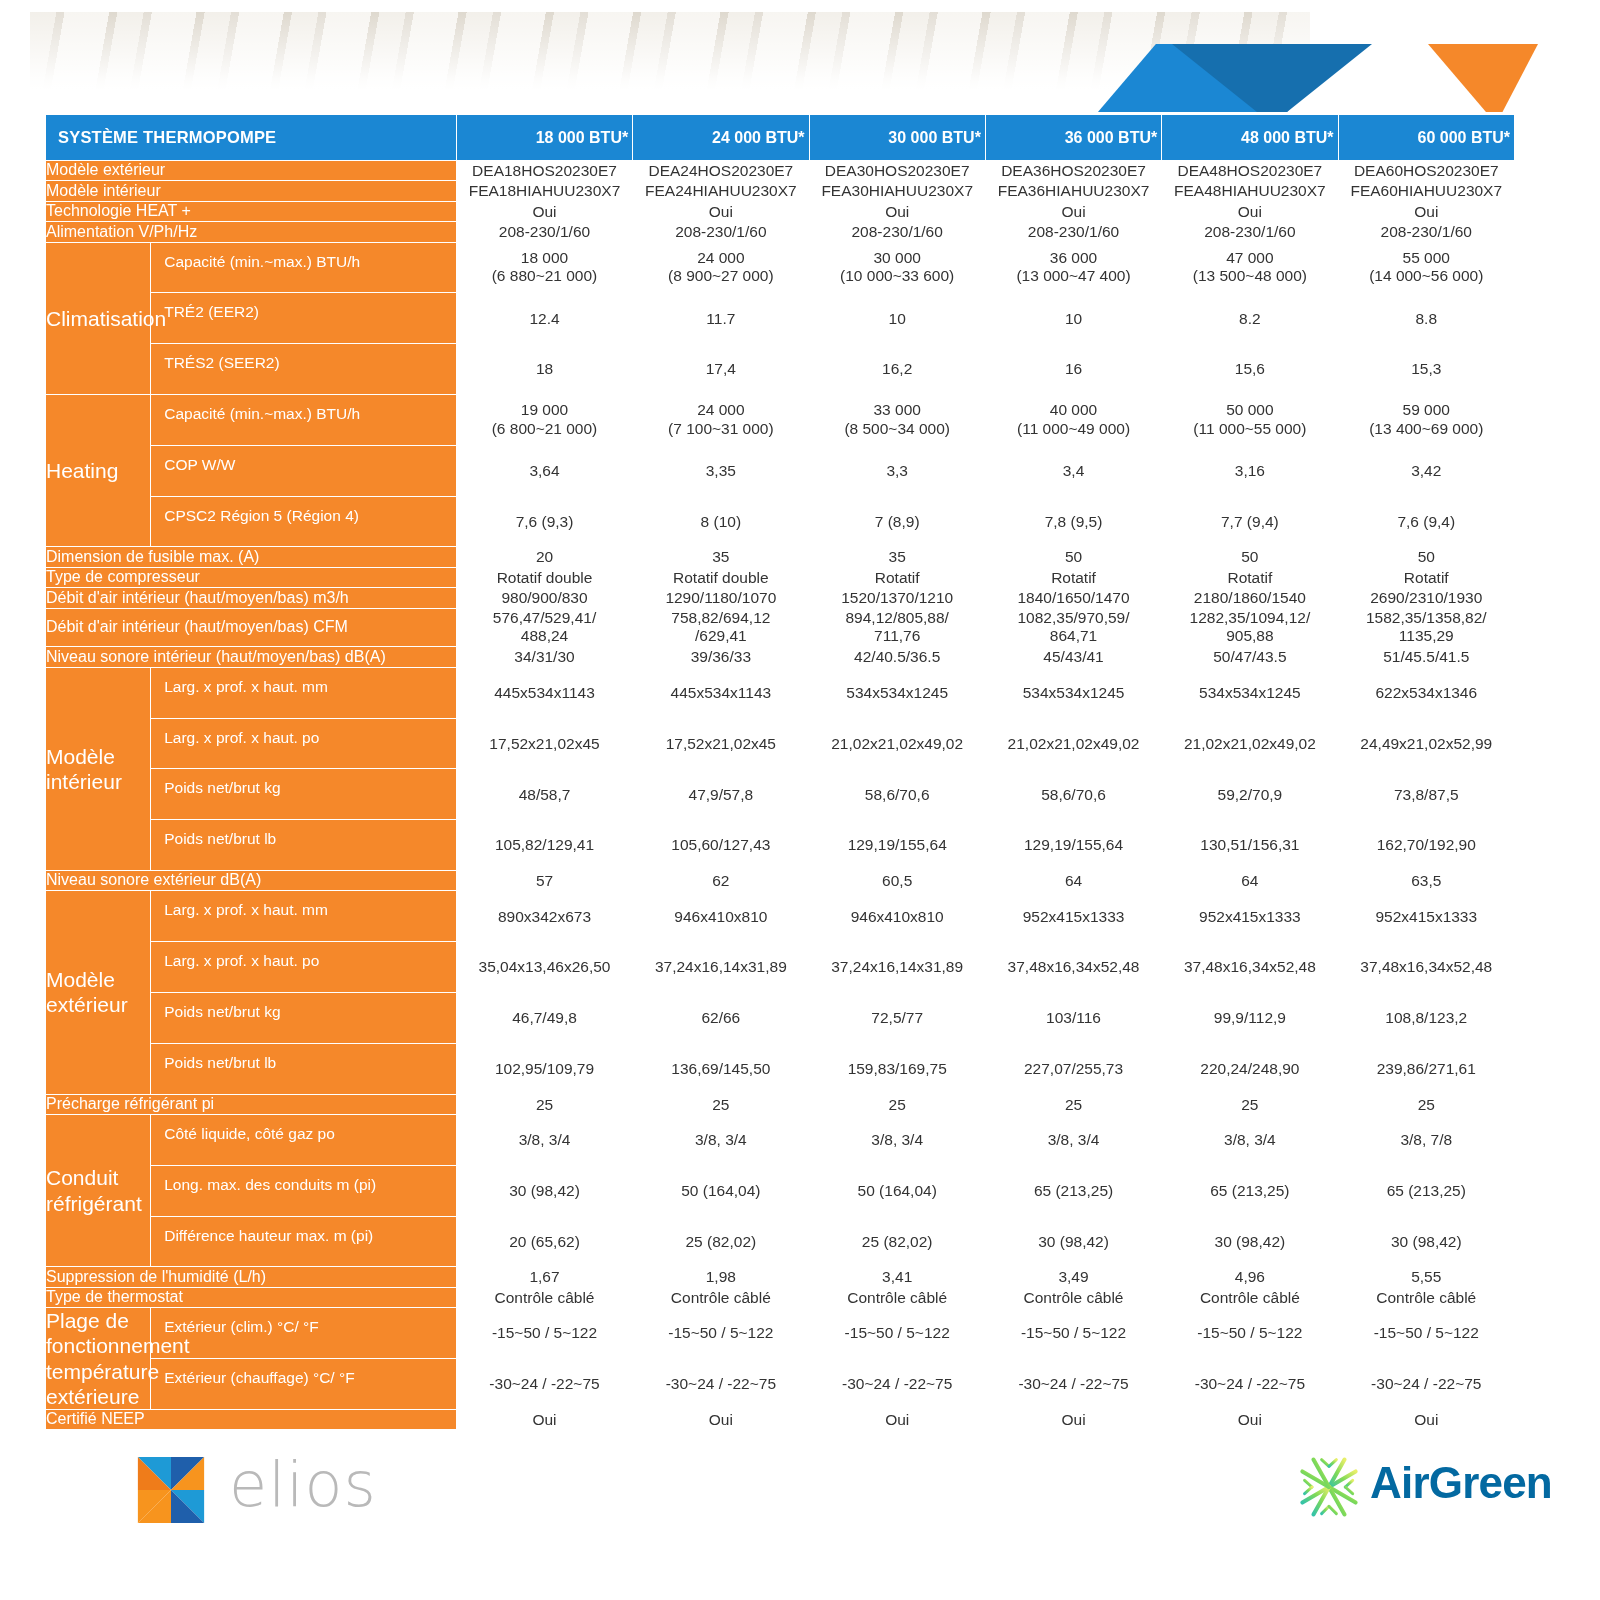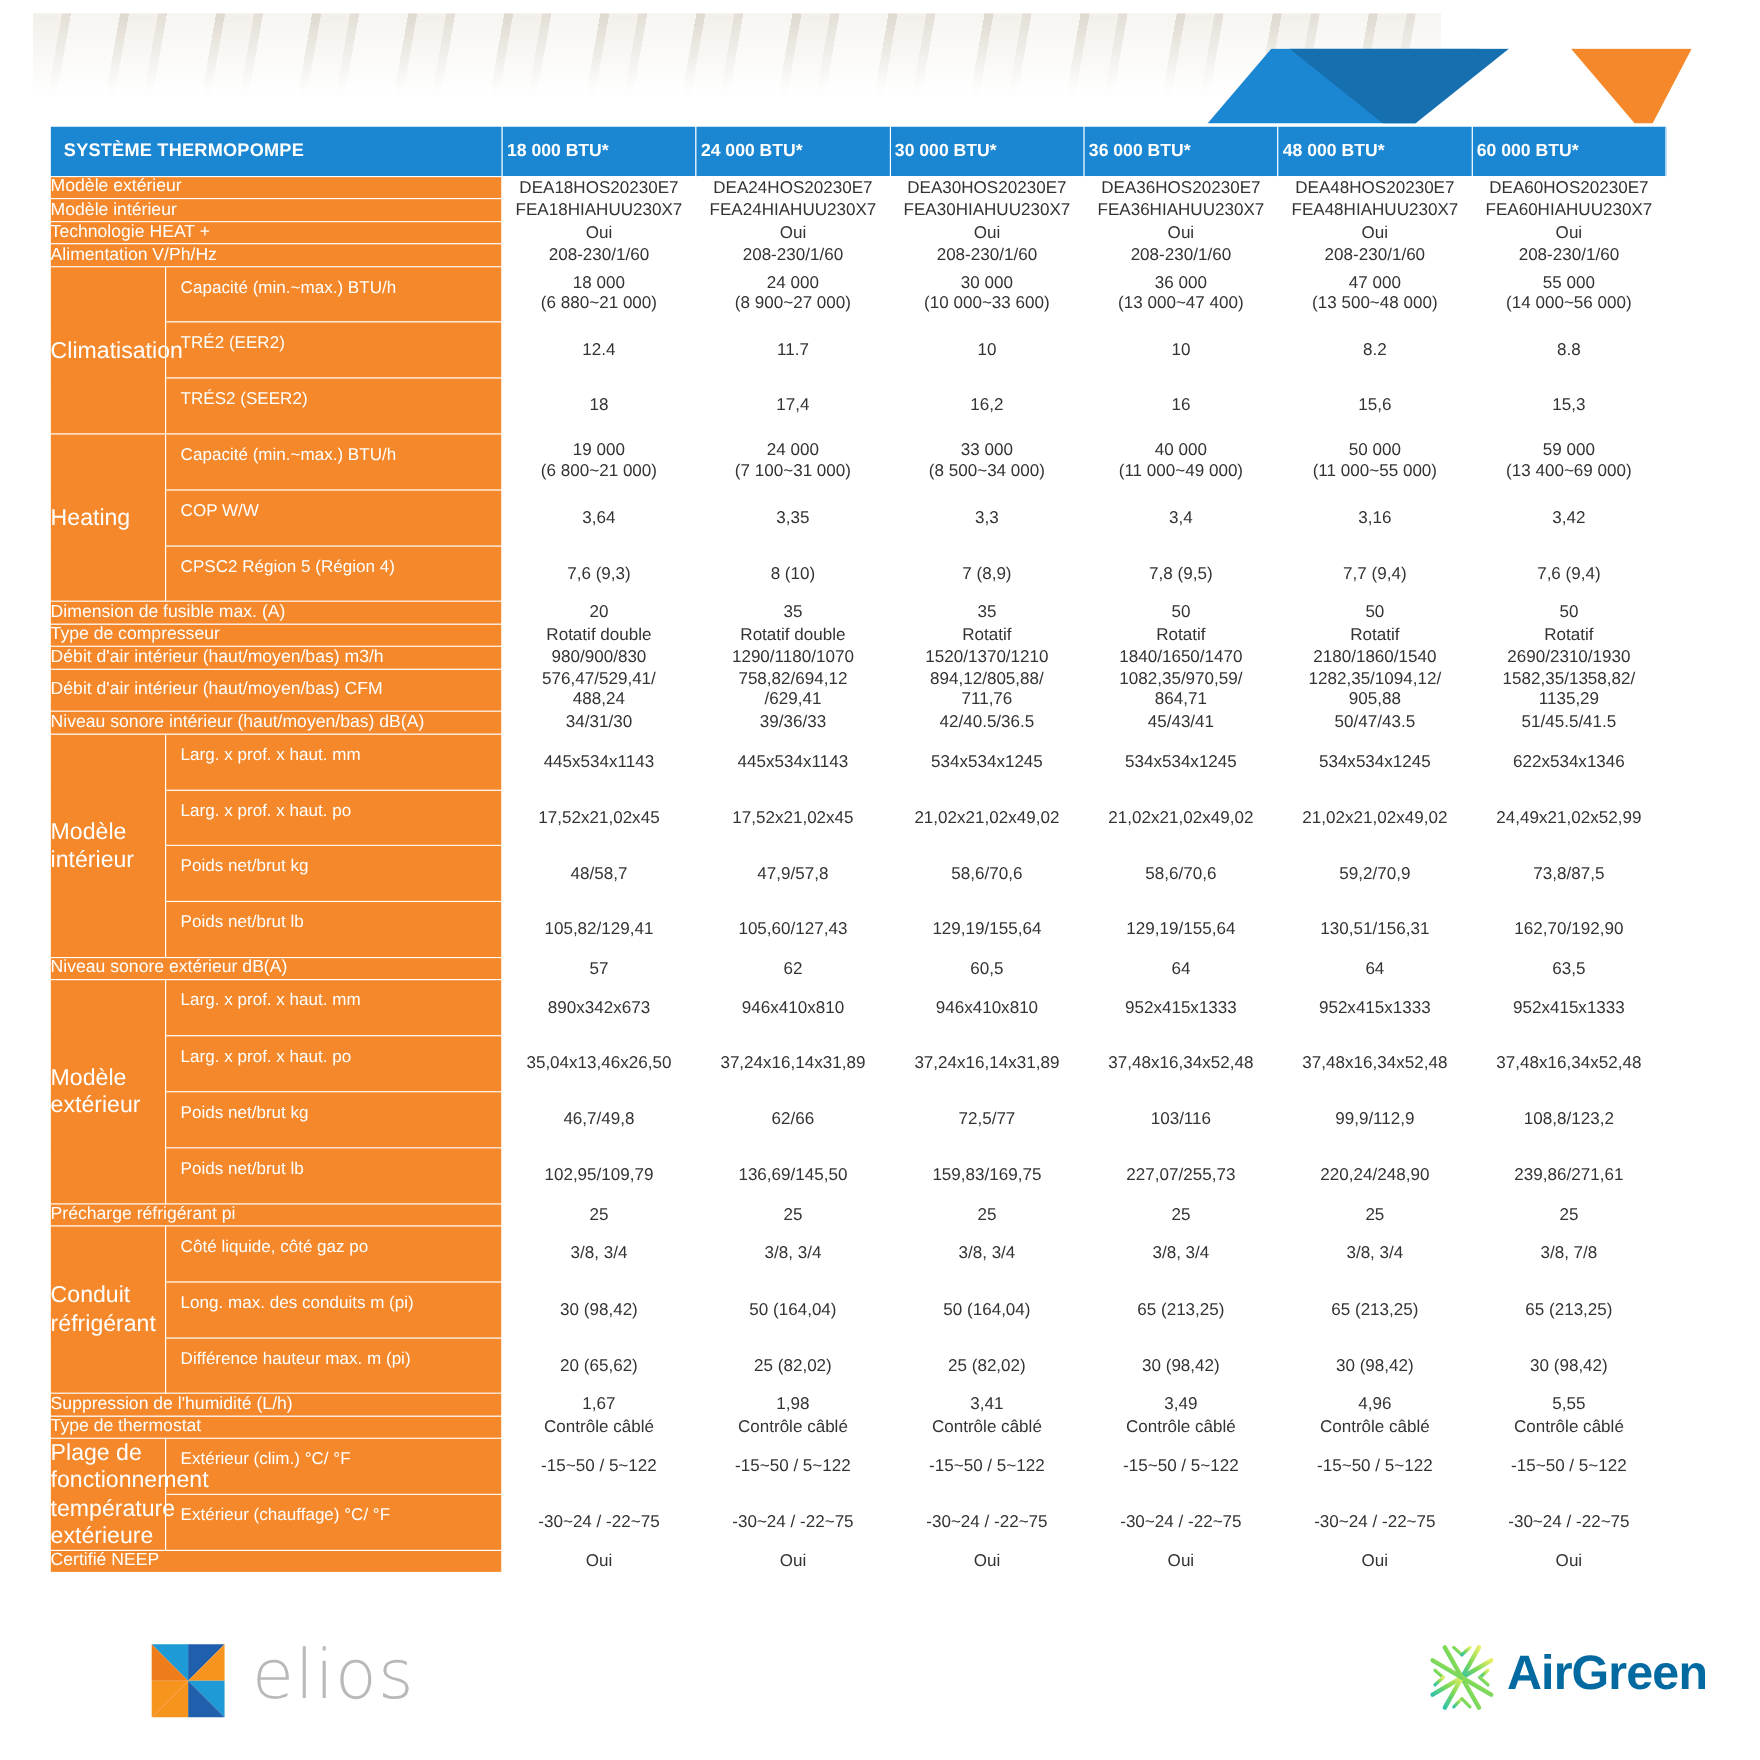--- a/index.html
+++ b/index.html
@@ -67,21 +67,21 @@
   col.c-g1 { width: 105px; }
   col.c-g2 { width: 305px; }
   col.c-val { width: 176px; }
 
   .hdr { background: #1b87d3; color: #fff; }
   .hdr .hl {
     font-size: 16.5px; font-weight: bold; letter-spacing: .2px;
     padding: 13px 12px; text-align: left; white-space: nowrap; margin-left: 40px;
   }
   .hdr .hv {
-    font-size: 16px; font-weight: bold; text-align: left;
+    font-size: 16px; font-weight: bold; text-align: right;
     padding: 13px 4px; white-space: nowrap; margin-left: 20px;
   }
 
   .lab {
     background: #f5882a; color: #fff;
     font-size: 16px; padding: 10px 12px;
     text-align: left; line-height: 1.15;
   }
   .lab.grp {
     font-size: 21px; line-height: 1.2;
@@ -91,21 +91,21 @@
   }
   td.val {
     background: #fff; color: #333;
     font-size: 15.5px; text-align: center;
     padding: 9px 3px; line-height: 1.25;
     border: 1px solid #d6d6d6;
   }
   td.val.two { line-height: 1.22; }
 
   
-  .footer { position: absolute; left: 0; top: 1470px; width: 1444px; height: 130px; }
+  .footer { position: absolute; left: 0; top: 1432px; width: 1444px; height: 130px; }
 
   .elios { position: absolute; left: 125px; top: 8px; width: 250px; height: 105px; }
   .elios-mark { position: absolute; left: 0; top: 4px; width: 92px; height: 92px; }
   .elios-word {
     position: absolute; left: 104px; top: 14px;
     font-size: 62px; color: #b9b9b9; font-weight: 300;
     letter-spacing: 1px; line-height: 1;
     font-family: "DejaVu Sans", sans-serif;
   }
 

